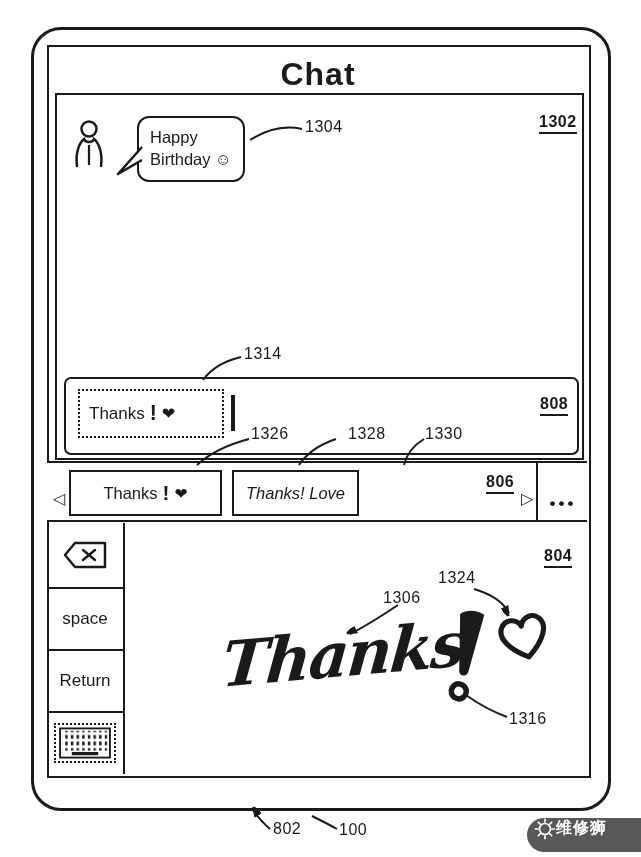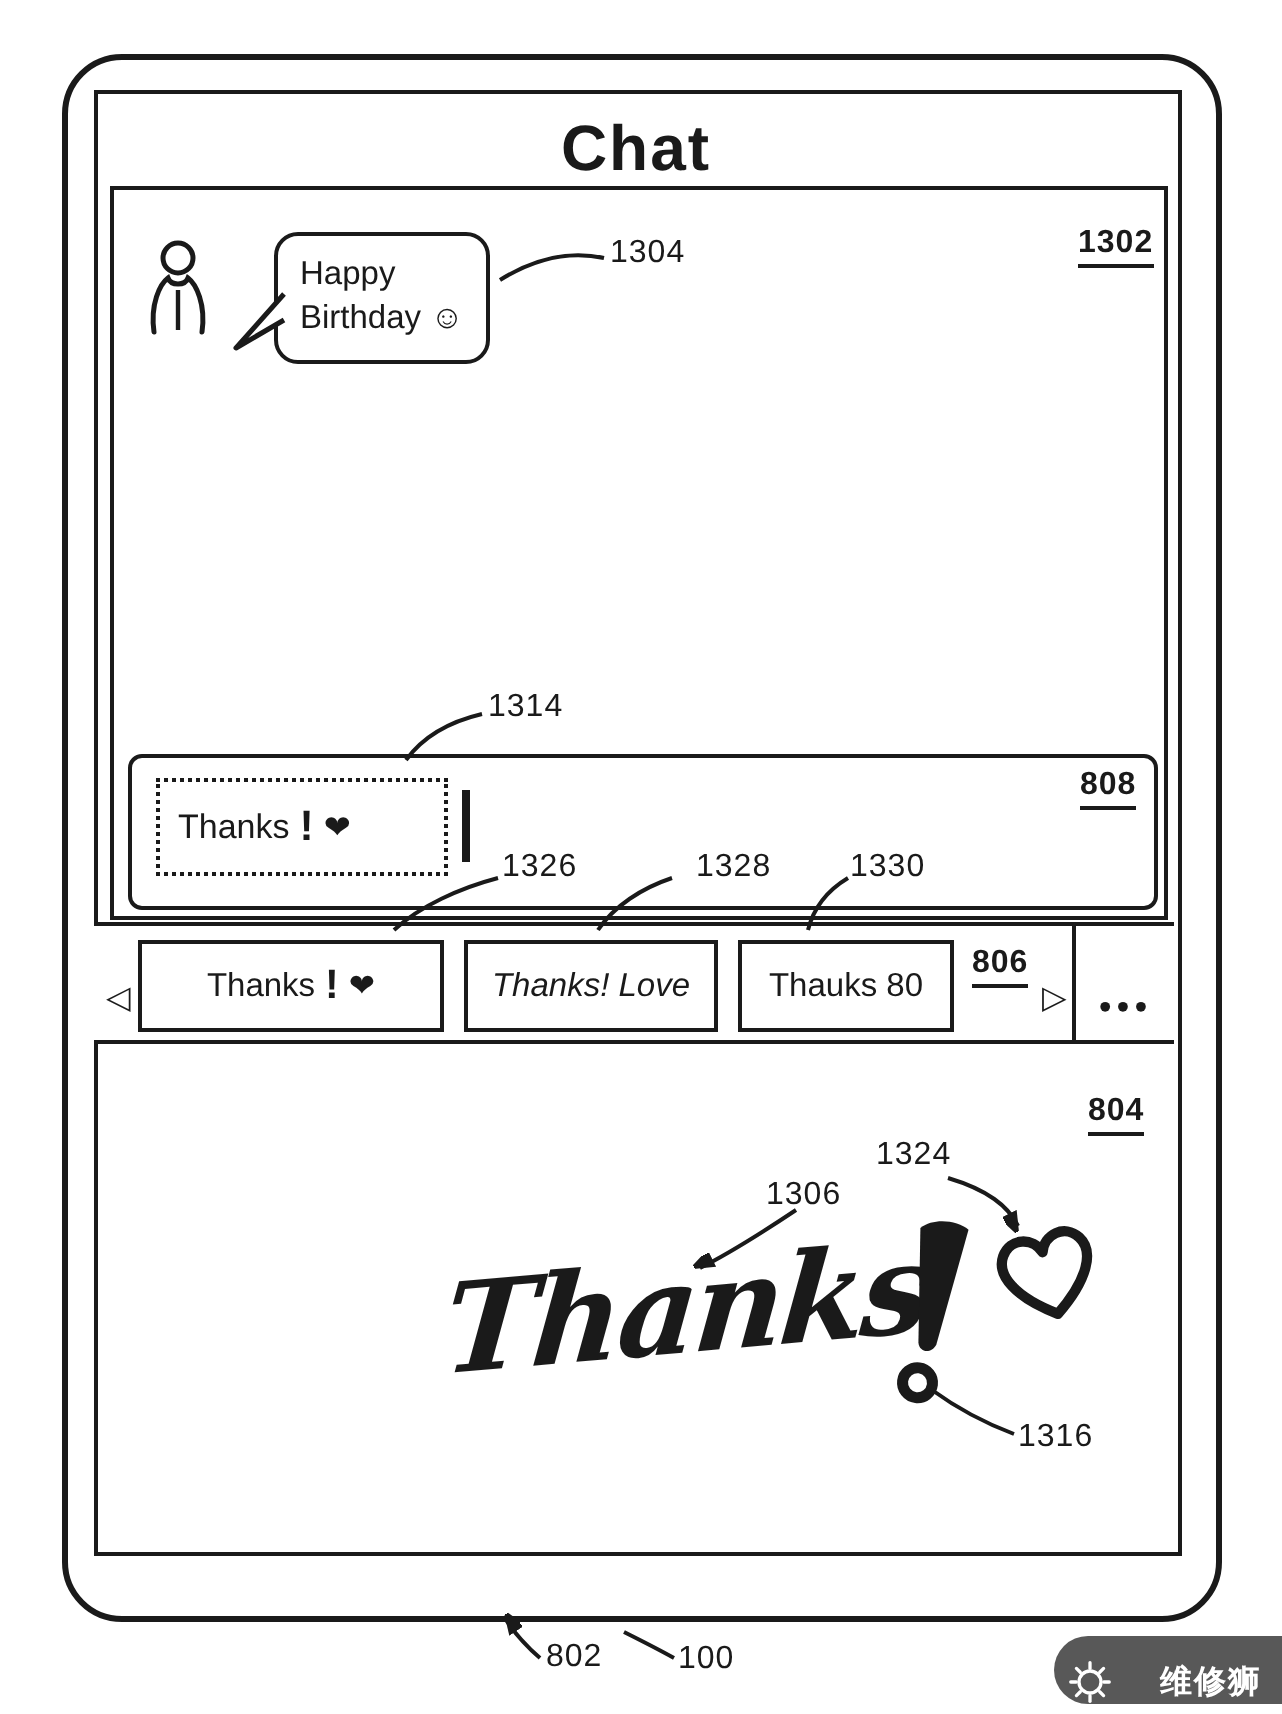--- a/index.html
+++ b/index.html
@@ -27,21 +27,21 @@
   .more-divider{left:536px;top:461px;height:61px;border-left:2.5px solid #1a1a1a;}
   .more-dots{left:537px;top:494px;width:52px;text-align:center;font-weight:900;font-size:17px;letter-spacing:3px;}
   .key-col{left:47px;top:523px;width:78px;height:251px;border-right:2.5px solid #1a1a1a;box-sizing:border-box;}
   .key-cell{display:flex;align-items:center;justify-content:center;border-bottom:2.5px solid #1a1a1a;font-size:17px;}
   .key-cell:last-child{border-bottom:none;}
   .kb-wrap{border:2px dotted #1a1a1a;padding:2px;line-height:0;}
   .script-word{left:222px;top:618px;font-family:"DejaVu Serif",serif;font-style:italic;font-weight:bold;
                font-size:62px;letter-spacing:-2px;transform:rotate(-5deg) skewX(-10deg);}
   .leader{fill:none;stroke:#1a1a1a;stroke-width:2px;}
   .watermark{left:527px;top:818px;width:114px;height:34px;background:#585858;border-radius:17px 0 0 17px;
-             display:flex;align-items:flex-end;gap:24px;padding-left:7px;box-sizing:border-box;}
+             display:flex;align-items:flex-start;gap:0;padding-left:7px;box-sizing:border-box;}
   .watermark span{color:#fff;font-weight:bold;font-size:16px;letter-spacing:1px;}
 </style>
 </head>
 <body>
 
 <div id="canvas">
 
   <div class="abs device"></div>
   <div class="abs screen"></div>
   <div class="abs title">Chat</div>
@@ -64,43 +64,64 @@
     <path d="M26 1 L2 28 L26 14" fill="none" stroke="#1a1a1a" stroke-width="2.5" stroke-linejoin="round"></path>
   </svg>
 
   <div class="abs input-field"></div>
   <div class="abs dotted-box">
     <span>Thanks</span>
       <span class="bold-ex">!</span>
     <span class="heart-glyph">❤</span>
   </div>
   <div class="abs cursor"></div>
-  <div class="abs ref ref-u" style="left:540px;top:384px;">808</div>
+  <div class="abs ref ref-u" style="left:540px;top:395px;">808</div>
 
   <div class="abs sugg-bar"></div>
   <div class="abs nav-arrow" style="left:53px;">◁</div>
   <div class="abs cand" style="left:69px;width:153px;">
     <span>Thanks</span>
       <span class="bold-ex">!</span>
     <span class="heart-glyph">❤</span>
   </div>
   <div class="abs cand" style="left:232px;width:127px;font-style:italic;">
     <span>Thanks! Love</span>
   </div>
-  <div class="abs cand" style="left:369px;width:108px;">
-    <span>Thauks 80</span>
-  </div>
   <div class="abs ref ref-u" style="left:486px;top:473px;">806</div>
   <div class="abs nav-arrow" style="left:521px;">▷</div>
   <div class="abs more-divider"></div>
   <div class="abs more-dots">•••</div>
 
   <div class="abs" style="left:126px;top:524px;width:461px;height:249px;"></div>
   <div class="abs ref ref-u" style="left:544px;top:547px;">804</div>
 
+  <div class="abs key-col">
+    <div class="key-cell" style="height:64px;">
+      <svg width="46" height="30" viewBox="0 0 46 30">
+        <path d="M13 3 H43 V27 H13 L3 15 Z" fill="none" stroke="#1a1a1a" stroke-width="2.5" stroke-linejoin="round"></path>
+        <path d="M21 10 L33 20 M33 10 L21 20" fill="none" stroke="#1a1a1a" stroke-width="2.5" stroke-linecap="round"></path>
+      </svg>
+    </div>
+    <div class="key-cell" style="height:60px;">space</div>
+    <div class="key-cell" style="height:60px;">Return</div>
+    <div class="key-cell" style="height:60px;">
+      <span class="kb-wrap">
+        <svg width="54" height="32" viewBox="0 0 56 34">
+          <defs>
+            <pattern id="keys" width="6" height="7" patternUnits="userSpaceOnUse">
+              <rect x="1" y="1.5" width="2.6" height="4" fill="#1a1a1a"></rect>
+            </pattern>
+          </defs>
+          <rect x="1.5" y="1.5" width="53" height="31" fill="none" stroke="#1a1a1a" stroke-width="2"></rect>
+          <rect x="4" y="4" width="48" height="21" fill="url(#keys)"></rect>
+          <rect x="14" y="26.5" width="28" height="3.5" fill="#1a1a1a"></rect>
+        </svg>
+      </span>
+    </div>
+  </div>
 
   <div class="abs script-word">Thanks</div>
   <svg class="abs" style="left:448px;top:608px;transform:rotate(7deg);" width="36" height="98" viewBox="0 0 36 98">
     <path d="M7 7 C13 1 25 1 31 5 L22 64 C20 69 14 69 13 64 Z" fill="#1a1a1a"></path>
     <circle cx="15" cy="84" r="7.5" fill="none" stroke="#1a1a1a" stroke-width="5.5"></circle>
   </svg>
   <svg class="abs" style="left:496px;top:610px;transform:rotate(-14deg);" width="56" height="54" viewBox="0 0 60 56">
     <path d="M30 50 C10 36 3 22 9 13 C15 4 27 7 30 16 C33 7 45 4 51 13 C57 22 50 36 30 50 Z" fill="none" stroke="#1a1a1a" stroke-width="5.5" stroke-linejoin="round"></path>
   </svg>
 

